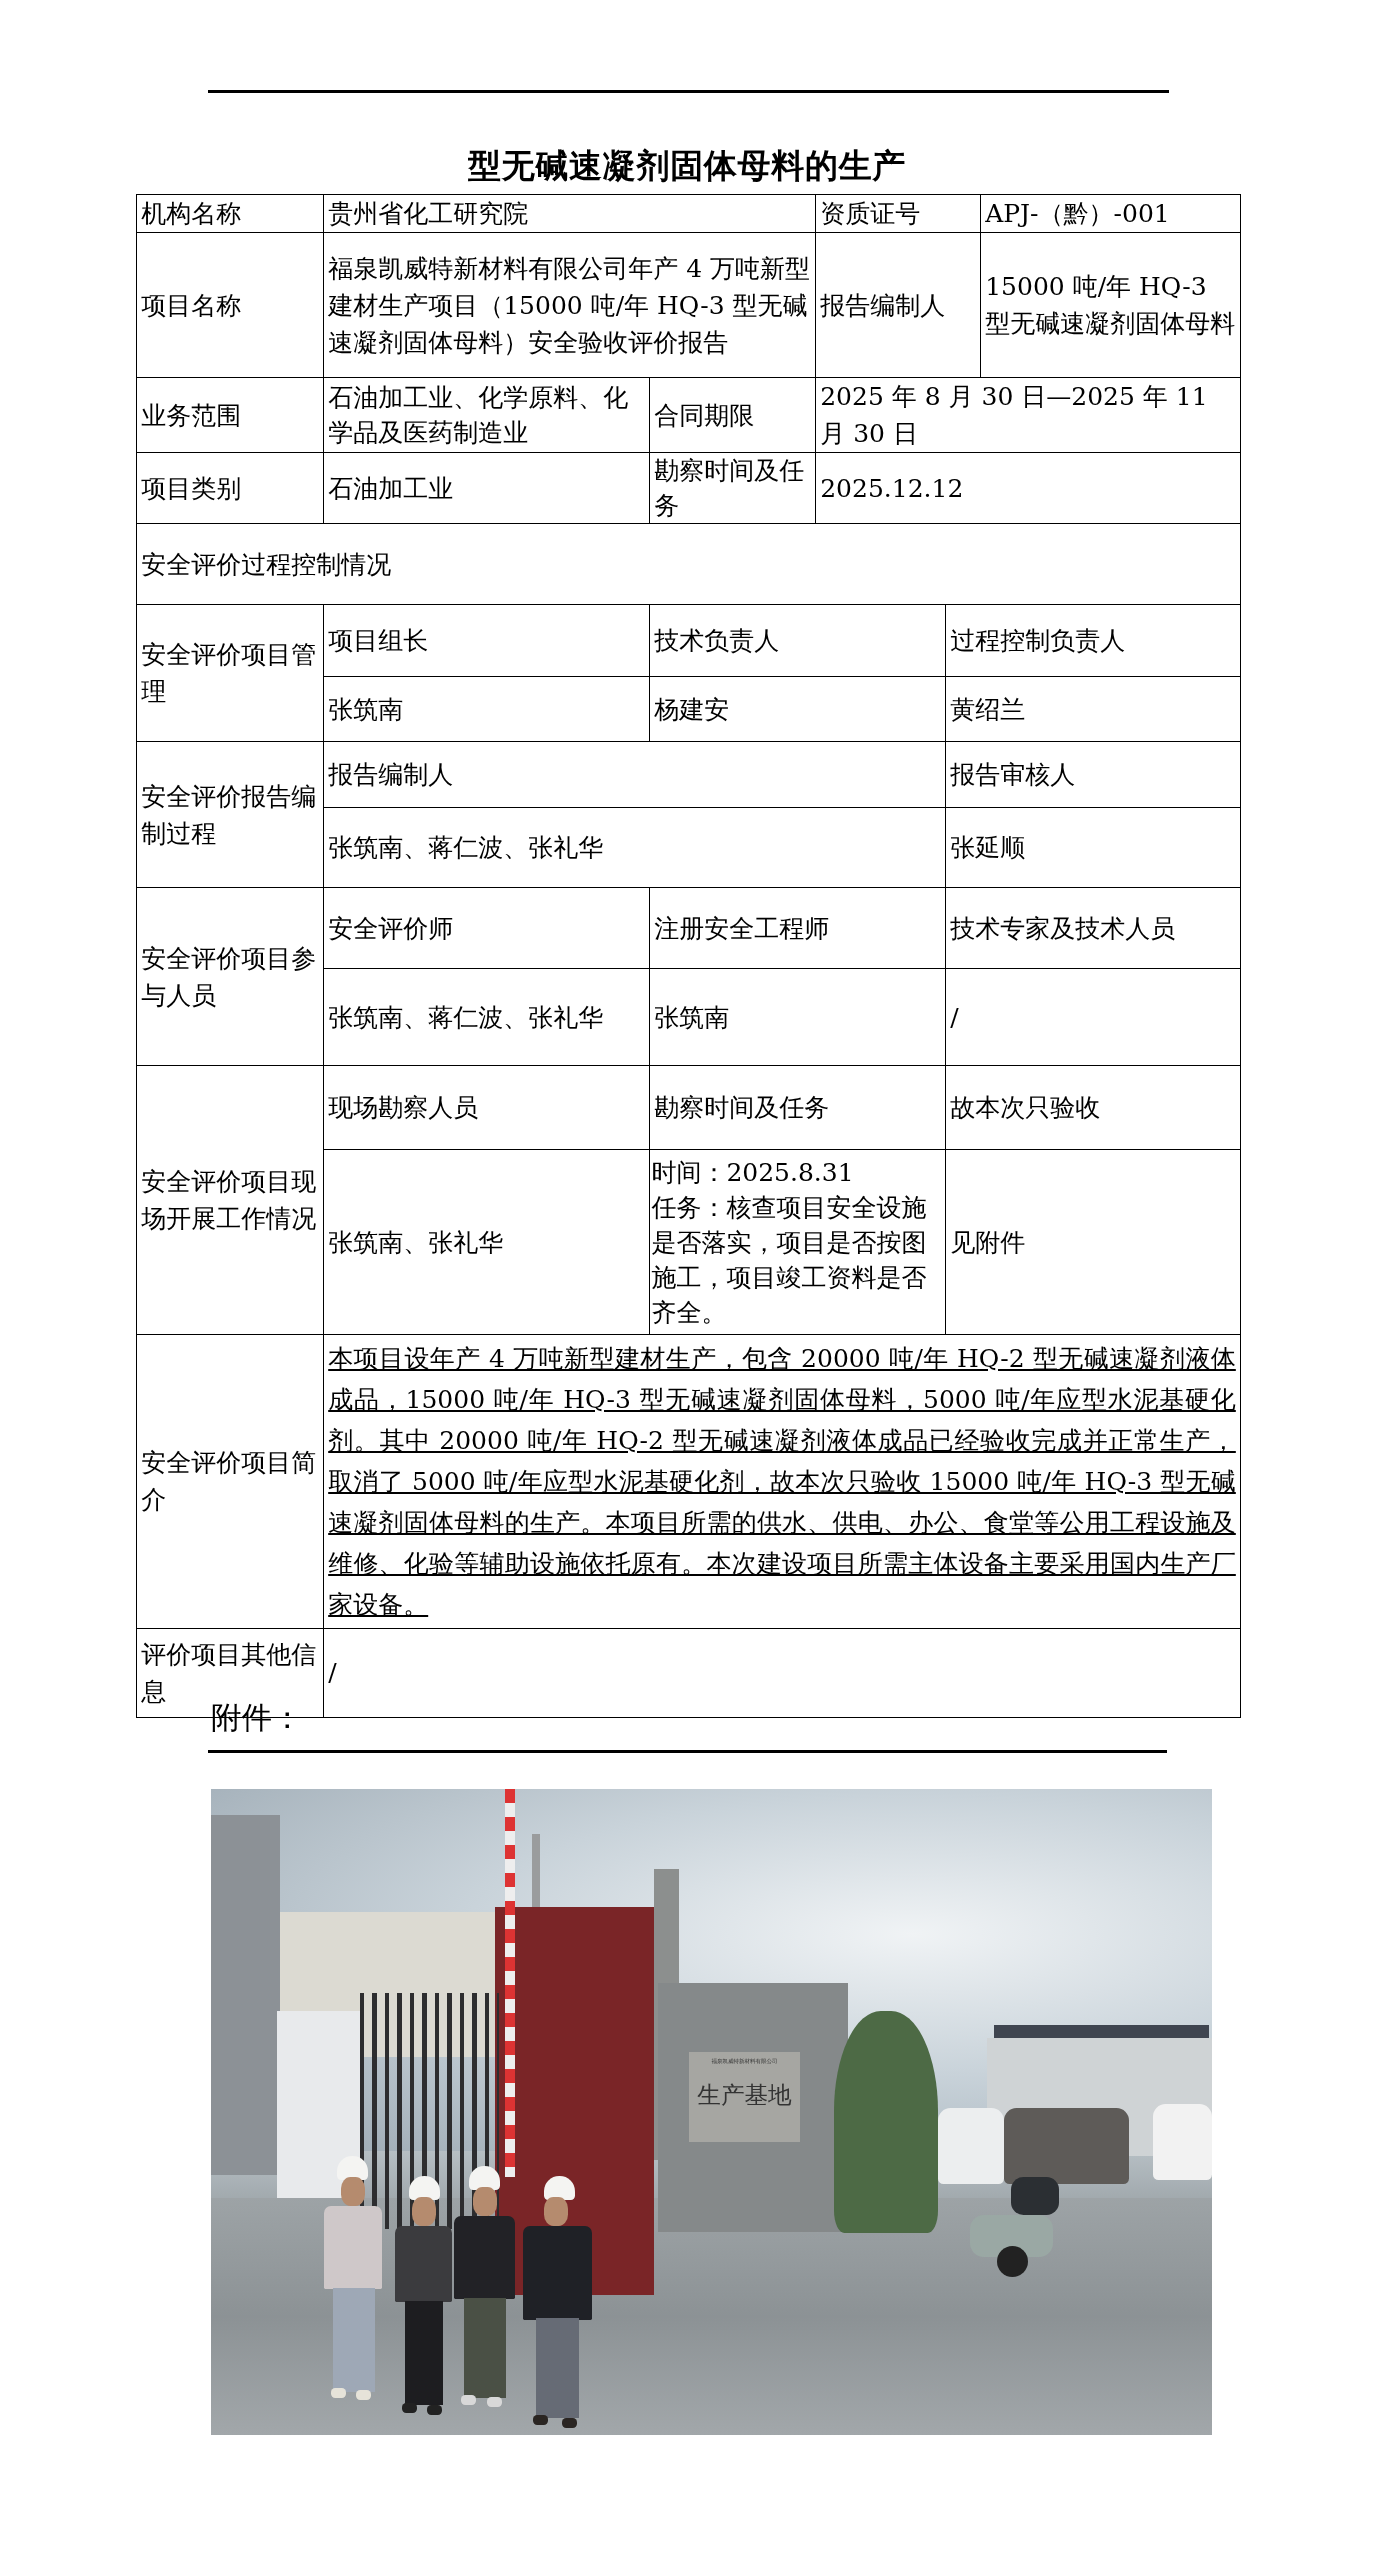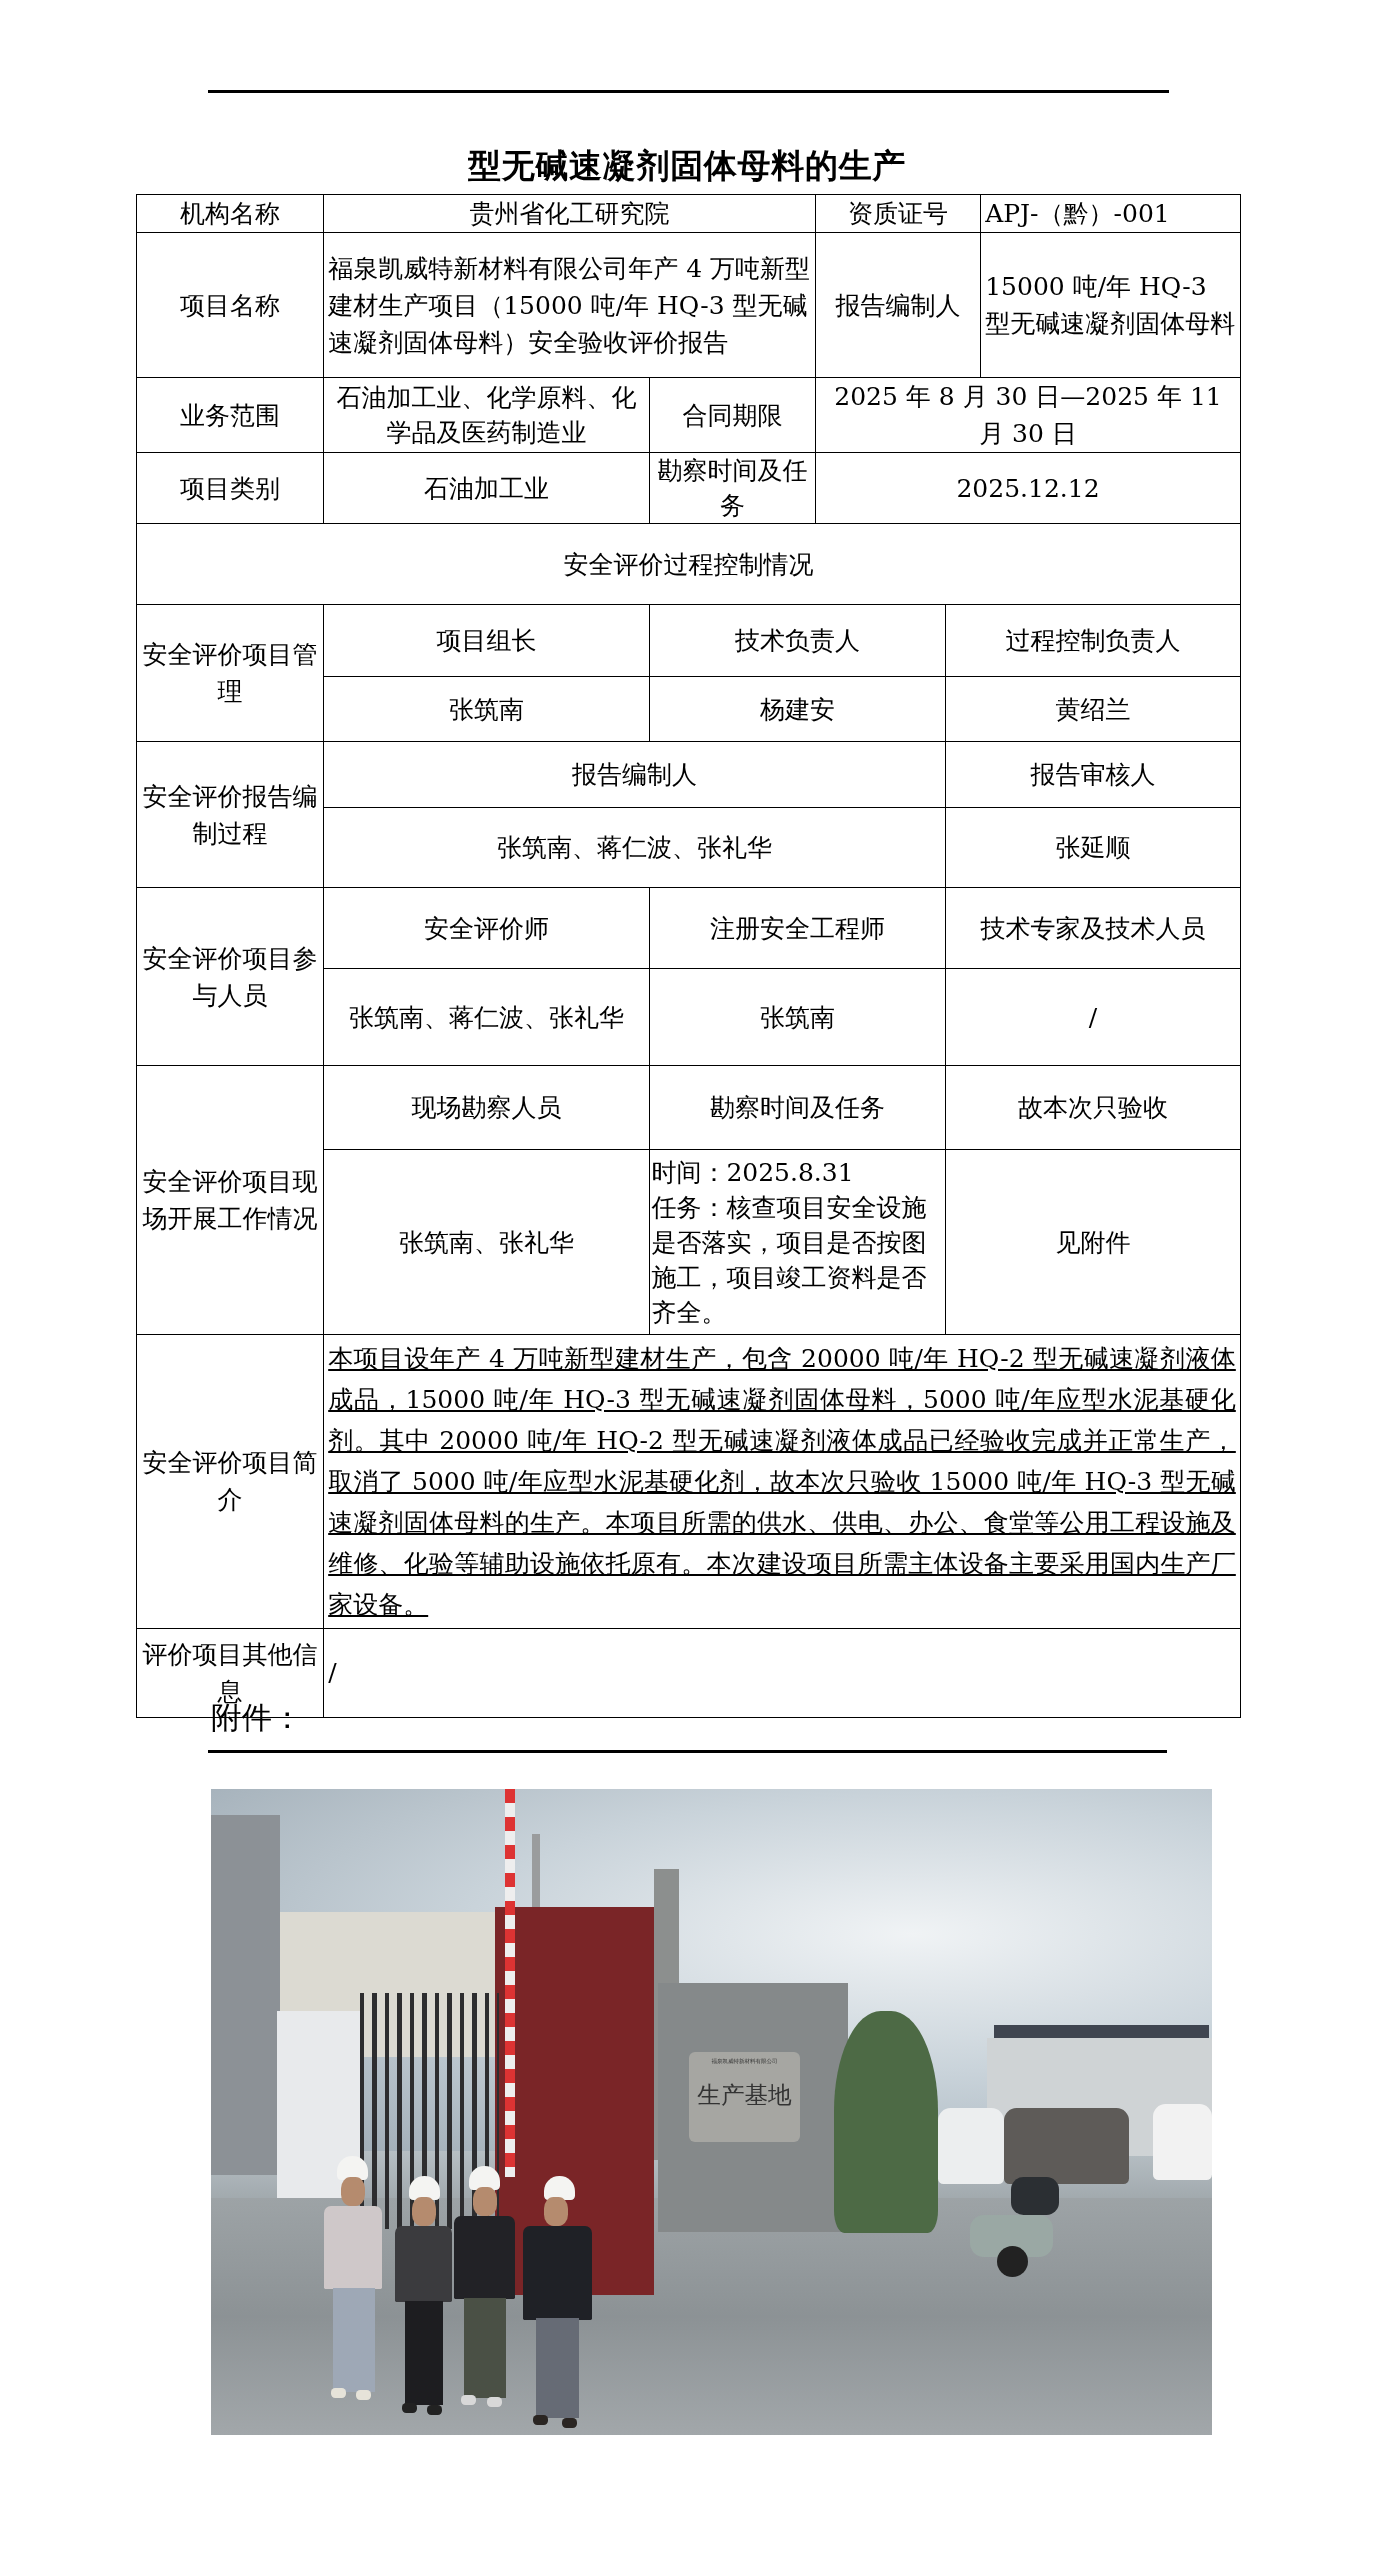--- a/index.html
+++ b/index.html
@@ -4,41 +4,41 @@
 <style>
   html, body { margin: 0; padding: 0; background: #ffffff; }
   body { width: 1374px; height: 2576px; position: relative; overflow: hidden;
          font-family: "DejaVu Serif", "Liberation Serif", serif; color: #000; }
   .hline { position: absolute; background: #000; height: 2.8px; }
   .title { position: absolute; left: 0; width: 1374px; top: 142px; text-align: center;
            font-size: 33px; font-weight: bold; letter-spacing: 0.7px; line-height: 48px; }
   table.info { position: absolute; left: 136px; top: 194px; width: 1103px;
                border-collapse: collapse; table-layout: fixed; }
   table.info td { border: 1.4px solid #000; font-size: 25px; line-height: 37px;
-                  text-align: center; vertical-align: middle; padding: 0 4.2px; word-break: break-all; }
+                  text-align: left; vertical-align: middle; padding: 0 4.2px; word-break: break-all; }
   td.left { text-align: left !important; }
   td.para { text-align: justify !important; line-height: 41px !important; padding: 2.8px 4.2px !important; text-decoration: underline; }
   .attach-label { position: absolute; left: 211px; top: 1694px; font-size: 30.5px; line-height: 48px; }
   .photo { position: absolute; left: 211px; top: 1789px; width: 1001px; height: 646px; overflow: hidden;
            background: linear-gradient(180deg, #d9e4ea 0%, #cfd9df 30%, #b9c2c7 55%, #8f969a 70%, #a7acaf 85%, #b3b7ba 100%); }
   .photo .sky { position: absolute; left: 0; top: 0; width: 100%; height: 56%;
                 background: radial-gradient(ellipse at 70% 40%, #f0f3f5 0%, #c9d3da 45%, #9aa7b1 100%); }
   .photo .bld-left { position: absolute; left: 0; top: 26px; width: 69px; height: 360px; background: #8c9196; }
   .photo .bld-white { position: absolute; left: 69px; top: 123px; width: 229px; height: 145px; background: #dcdad2; }
   .photo .bld-white2 { position: absolute; left: 66px; top: 222px; width: 83px; height: 208px; background: #e8eaec; }
   .photo .pillar { position: absolute; left: 284px; top: 118px; width: 159px; height: 388px; background: #7a2527; }
   .photo .pole { position: absolute; left: 294px; top: 0px; width: 9.7px; height: 388px;
                  background: repeating-linear-gradient(180deg, #d33 0 14px, #eee 14px 28px); }
   .photo .tower { position: absolute; left: 443px; top: 80px; width: 25px; height: 291px; background: #8c8f8e; }
   .photo .stack { position: absolute; left: 321px; top: 45px; width: 8.3px; height: 111px; background: #9a9c9d; }
   .photo .gate { position: absolute; left: 149px; top: 204px; width: 139px; height: 236px;
                  background: repeating-linear-gradient(90deg, #2d2d2f 0 4.2px, transparent 4.2px 12.5px); }
   .photo .stone { position: absolute; left: 447px; top: 194px; width: 190px; height: 249px; background: #85898a; }
   .photo .sign { position: absolute; left: 478px; top: 263px; width: 111px; height: 90px; background: #a6a6a2;
-                 font-family: "DejaVu Sans", sans-serif; color: #333; font-size: 23.6px; text-align: center; padding-top: 28px; box-sizing: border-box; border-radius: 6px; }
+                 font-family: "DejaVu Sans", sans-serif; color: #333; font-size: 23.6px; text-align: center; padding-top: 28px; box-sizing: border-box; }
   .photo .sign small { display: block; font-size: 5.5px; margin-top: -22px; margin-bottom: 14px; }
   .photo .tree { position: absolute; left: 623px; top: 222px; width: 104px; height: 222px; border-radius: 45% 45% 10% 10%; background: #4d6a45; }
   .photo .bld-right { position: absolute; left: 776px; top: 249px; width: 225px; height: 118px; background: #cfd3d5; }
   .photo .bld-right-roof { position: absolute; left: 783px; top: 236px; width: 215px; height: 31px; background: #3f4550; }
   .photo .car { position: absolute; border-radius: 12.5px 12.5px 5.5px 5.5px; }
   .photo .ground { position: absolute; left: 0; top: 409px; width: 100%; height: 237px;
                    background: linear-gradient(180deg, #9da3a6 0%, #8c9295 50%, #a2a7aa 100%); }
   .photo .person { position: absolute; }
   .photo .helmet { position: absolute; width: 30.5px; height: 23.6px; border-radius: 15.2px 15.2px 4.2px 4.2px; background: #f4f4f2; }
   .photo .head { position: absolute; width: 23.6px; height: 29px; border-radius: 40%; background: #b58b6e; }

